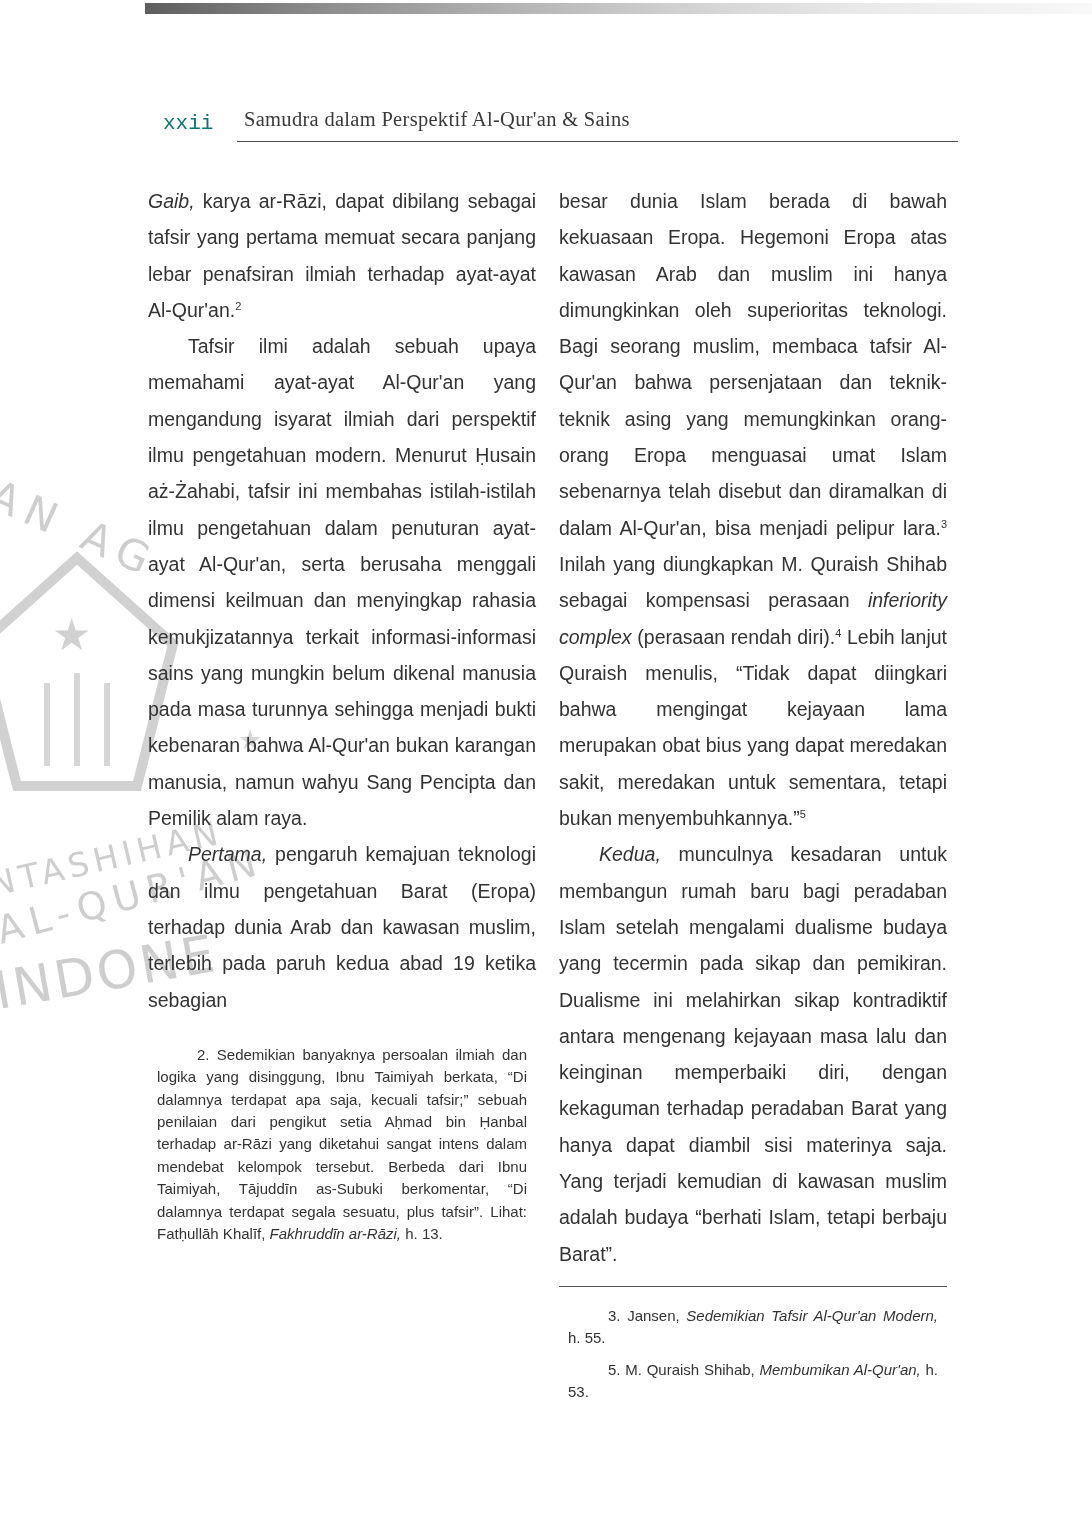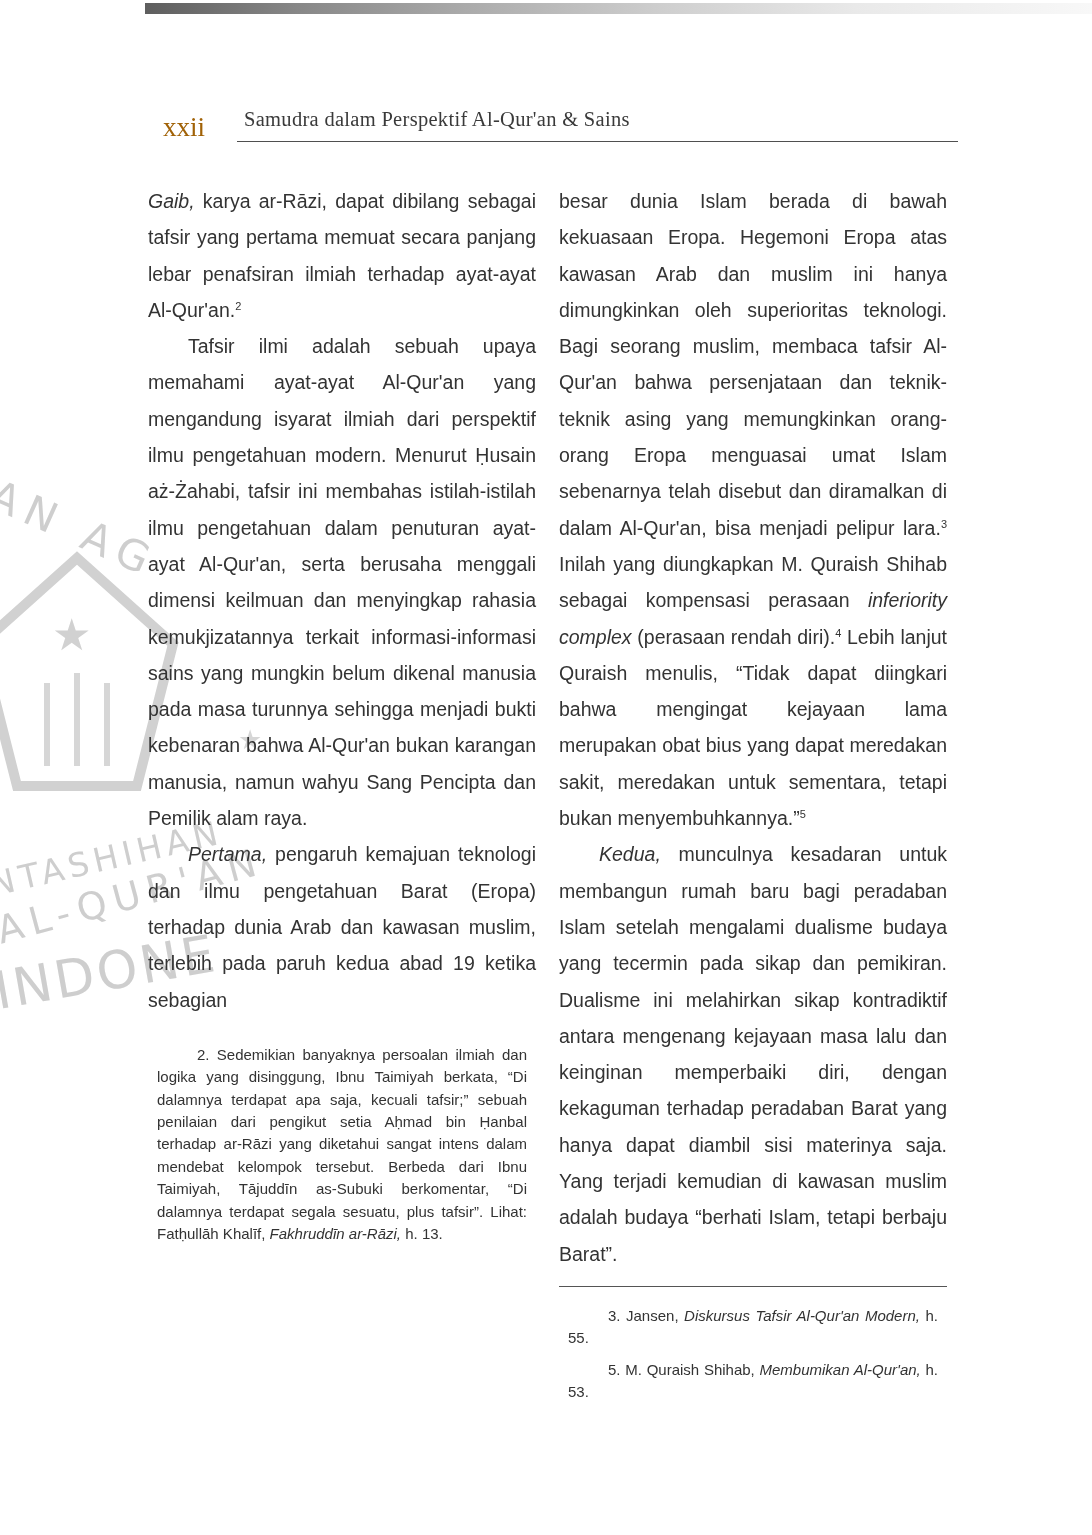--- a/index.html
+++ b/index.html
@@ -13,22 +13,22 @@
     color:#333333;
   }
   
   #top-bar{
     position:absolute;left:145px;top:3px;height:11px;right:0;
     background:linear-gradient(to right,#5e5e5e 0%,#878787 16%,#ababab 34%,#cfcfcf 55%,#e9e9e9 75%,#f8f8f8 100%);
   }
   
   #page-number{
     position:absolute;left:163px;top:112px;
-    font-family:Liberation Serif, serif;
-    font-size:27px;color:#a16207;
+    font-family:Liberation Mono, monospace;
+    font-size:21px;color:#0f766e;
   }
   #header-title{
     position:absolute;left:244px;top:108px;
     font-family:"Liberation Serif","DejaVu Serif",serif;
     font-size:20.5px;color:#3a3a3a;letter-spacing:.3px;
   }
   #header-rule{
     position:absolute;left:237px;top:141px;width:721px;height:0;
     border-top:1.6px solid #4f4f4f;
   }
@@ -103,18 +103,18 @@
         <p class="indent"><span>2. Sedemikian banyaknya persoalan ilmiah dan logika yang disinggung, Ibnu Taimiyah berkata, “Di dalamnya terdapat apa saja, kecuali tafsir;” sebuah penilaian dari pengikut setia Aḥmad bin Ḥanbal terhadap ar-Rāzi yang diketahui sangat intens dalam mendebat kelompok tersebut. Berbeda dari Ibnu Taimiyah, Tājuddīn as-Subuki berkomentar, “Di dalamnya terdapat segala sesuatu, plus tafsir”. Lihat: Fatḥullāh Khalīf, </span><span class="it">Fakhruddīn ar-Rāzi,</span><span> h. 13.</span></p>
       </div>
   </div>
 
   <div class="col" id="col-right">
     <div class="body-text">
         <p><span>besar dunia Islam berada di bawah kekuasaan Eropa. Hegemoni Eropa atas kawasan Arab dan muslim ini hanya dimungkinkan oleh superioritas teknologi. Bagi seorang muslim, membaca tafsir Al-Qur'an bahwa persenjataan dan teknik-teknik asing yang memungkinkan orang-orang Eropa menguasai umat Islam sebenarnya telah disebut dan diramalkan di dalam Al-Qur'an, bisa menjadi pelipur lara.</span><sup>3</sup><span> Inilah yang diungkapkan M. Quraish Shihab sebagai kompensasi perasaan </span><span class="it">inferiority complex</span><span> (perasaan rendah diri).</span><sup>4</sup><span> Lebih lanjut Quraish menulis, “Tidak dapat diingkari bahwa mengingat kejayaan lama merupakan obat bius yang dapat meredakan sakit, meredakan untuk sementara, tetapi bukan menyembuhkannya.”</span><sup>5</sup></p>
         <p class="indent"><span class="it">Kedua,</span><span> munculnya kesadaran untuk membangun rumah baru bagi peradaban Islam setelah mengalami dualisme budaya yang tecermin pada sikap dan pemikiran. Dualisme ini melahirkan sikap kontradiktif antara mengenang kejayaan masa lalu dan keinginan memperbaiki diri, dengan kekaguman terhadap peradaban Barat yang hanya dapat diambil sisi materinya saja. Yang terjadi kemudian di kawasan muslim adalah budaya “berhati Islam, tetapi berbaju Barat”.</span></p>
       </div>
     <div class="footnotes">
-        <p class="indent"><span>3. Jansen, </span><span class="it">Diskursus Tafsir Al-Qur'an Modern,</span><span> h. 55.</span></p>
+        <p class="indent"><span>3. Jansen, </span><span class="it">Sedemikian Tafsir Al-Qur'an Modern,</span><span> h. 55.</span></p>
         <p class="indent"><span>5. M. Quraish Shihab, </span><span class="it">Membumikan Al-Qur'an,</span><span> h. 53.</span></p>
       </div>
   </div>
 
 </div>
 
 </body></html>

